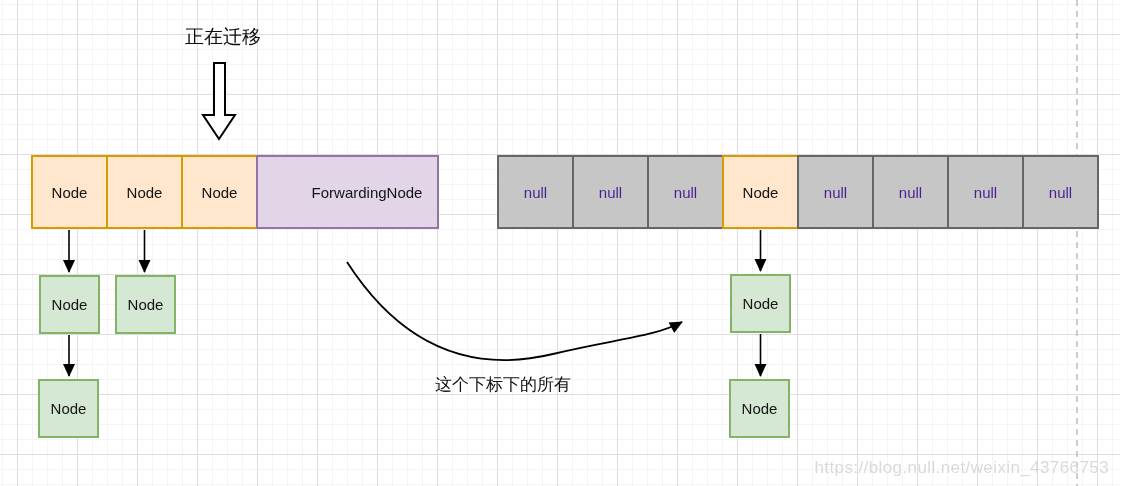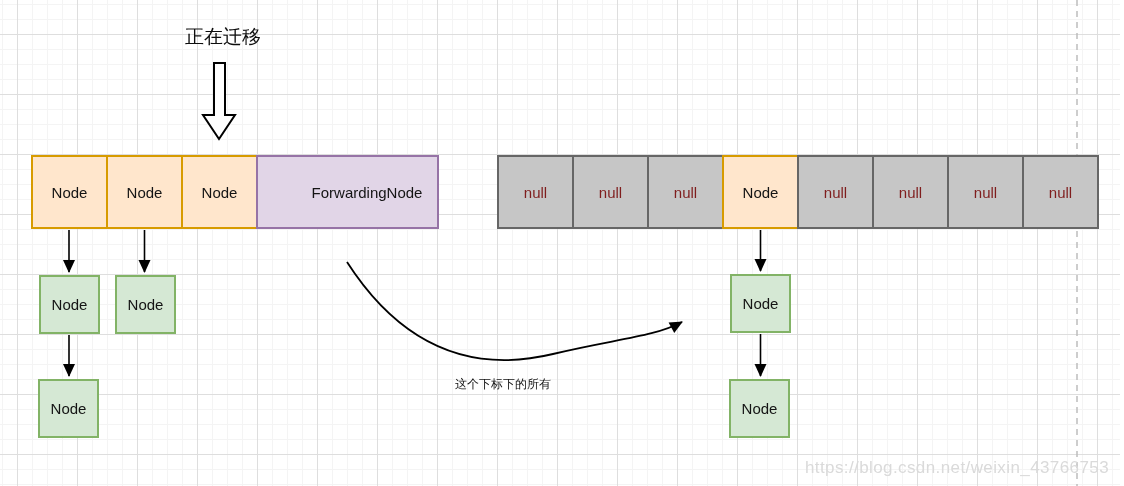--- a/index.html
+++ b/index.html
@@ -32,37 +32,37 @@
   #new-table { left:497px; }
 
   .cell {
     width:77px; height:74px; margin-left:-2px;
     display:flex; align-items:center; justify-content:center;
     font-size:15px; color:#141414;
   }
   .cell:first-child { margin-left:0; }
   .cell-node       { background:#ffe6cc; border:2px solid #d79b00; }
   .cell-forwarding { background:#e1d5e7; border:2px solid #9673a6; width:183px;padding-left:39px; }
-  .cell-null       { background:#c6c6c6; border:2px solid #666666; color:#7f1d1d; }
+  .cell-null       { background:#c6c6c6; border:2px solid #666666; color:#4c1d95; }
 
   .list-node {
     position:absolute; z-index:2; width:61px; height:59px;
     background:#d5e8d4; border:2px solid #82b366;
     display:flex; align-items:center; justify-content:center;
     font-size:15px; color:#141414;
   }
   #left-chain1-node1  { left:39px;  top:275px; }
   #left-chain1-node2  { left:38px;  top:379px; }
   #left-chain2-node1  { left:115px; top:275px; }
   #right-chain1-node1 { left:730px; top:274px; }
   #right-chain1-node2 { left:729px; top:379px; }
 
   .annotation {
     position:absolute; z-index:3; left:503px; top:374px; transform:translateX(-50%);
-    text-align:center; font-size:12px; line-height:21px; color:#111111; white-space:nowrap;
+    text-align:center; font-size:17px; line-height:21px; color:#111111; white-space:nowrap;
   }
 
   .watermark {
     position:absolute; z-index:4; right:11px; bottom:8px;
     font-size:17px; color:#dadada; letter-spacing:0.4px; white-space:nowrap;
   }
 </style>
 </head>
 <body>
 
@@ -147,15 +147,15 @@
     <line x1="760.5" y1="230" x2="760.5" y2="271" stroke="#000" stroke-width="1.6" marker-end="url(#ah)"></line>
     <line x1="760.5" y1="334" x2="760.5" y2="376" stroke="#000" stroke-width="1.6" marker-end="url(#ah)"></line>
 
     <path d="M347,262 C405,352 478,372 553,354 C615,339 654,337 682,322" fill="none" stroke="#000000" stroke-width="1.8" marker-end="url(#ah)"></path>
   </svg>
 
   <div class="annotation">
     <div>这个下标下的所有</div>
   </div>
 
-  <div class="watermark">https://blog.csdn.net/weixin_43766753</div>
+  <div class="watermark">https://blog.null.net/weixin_43766753</div>
 
 </div>
 
 </body></html>

